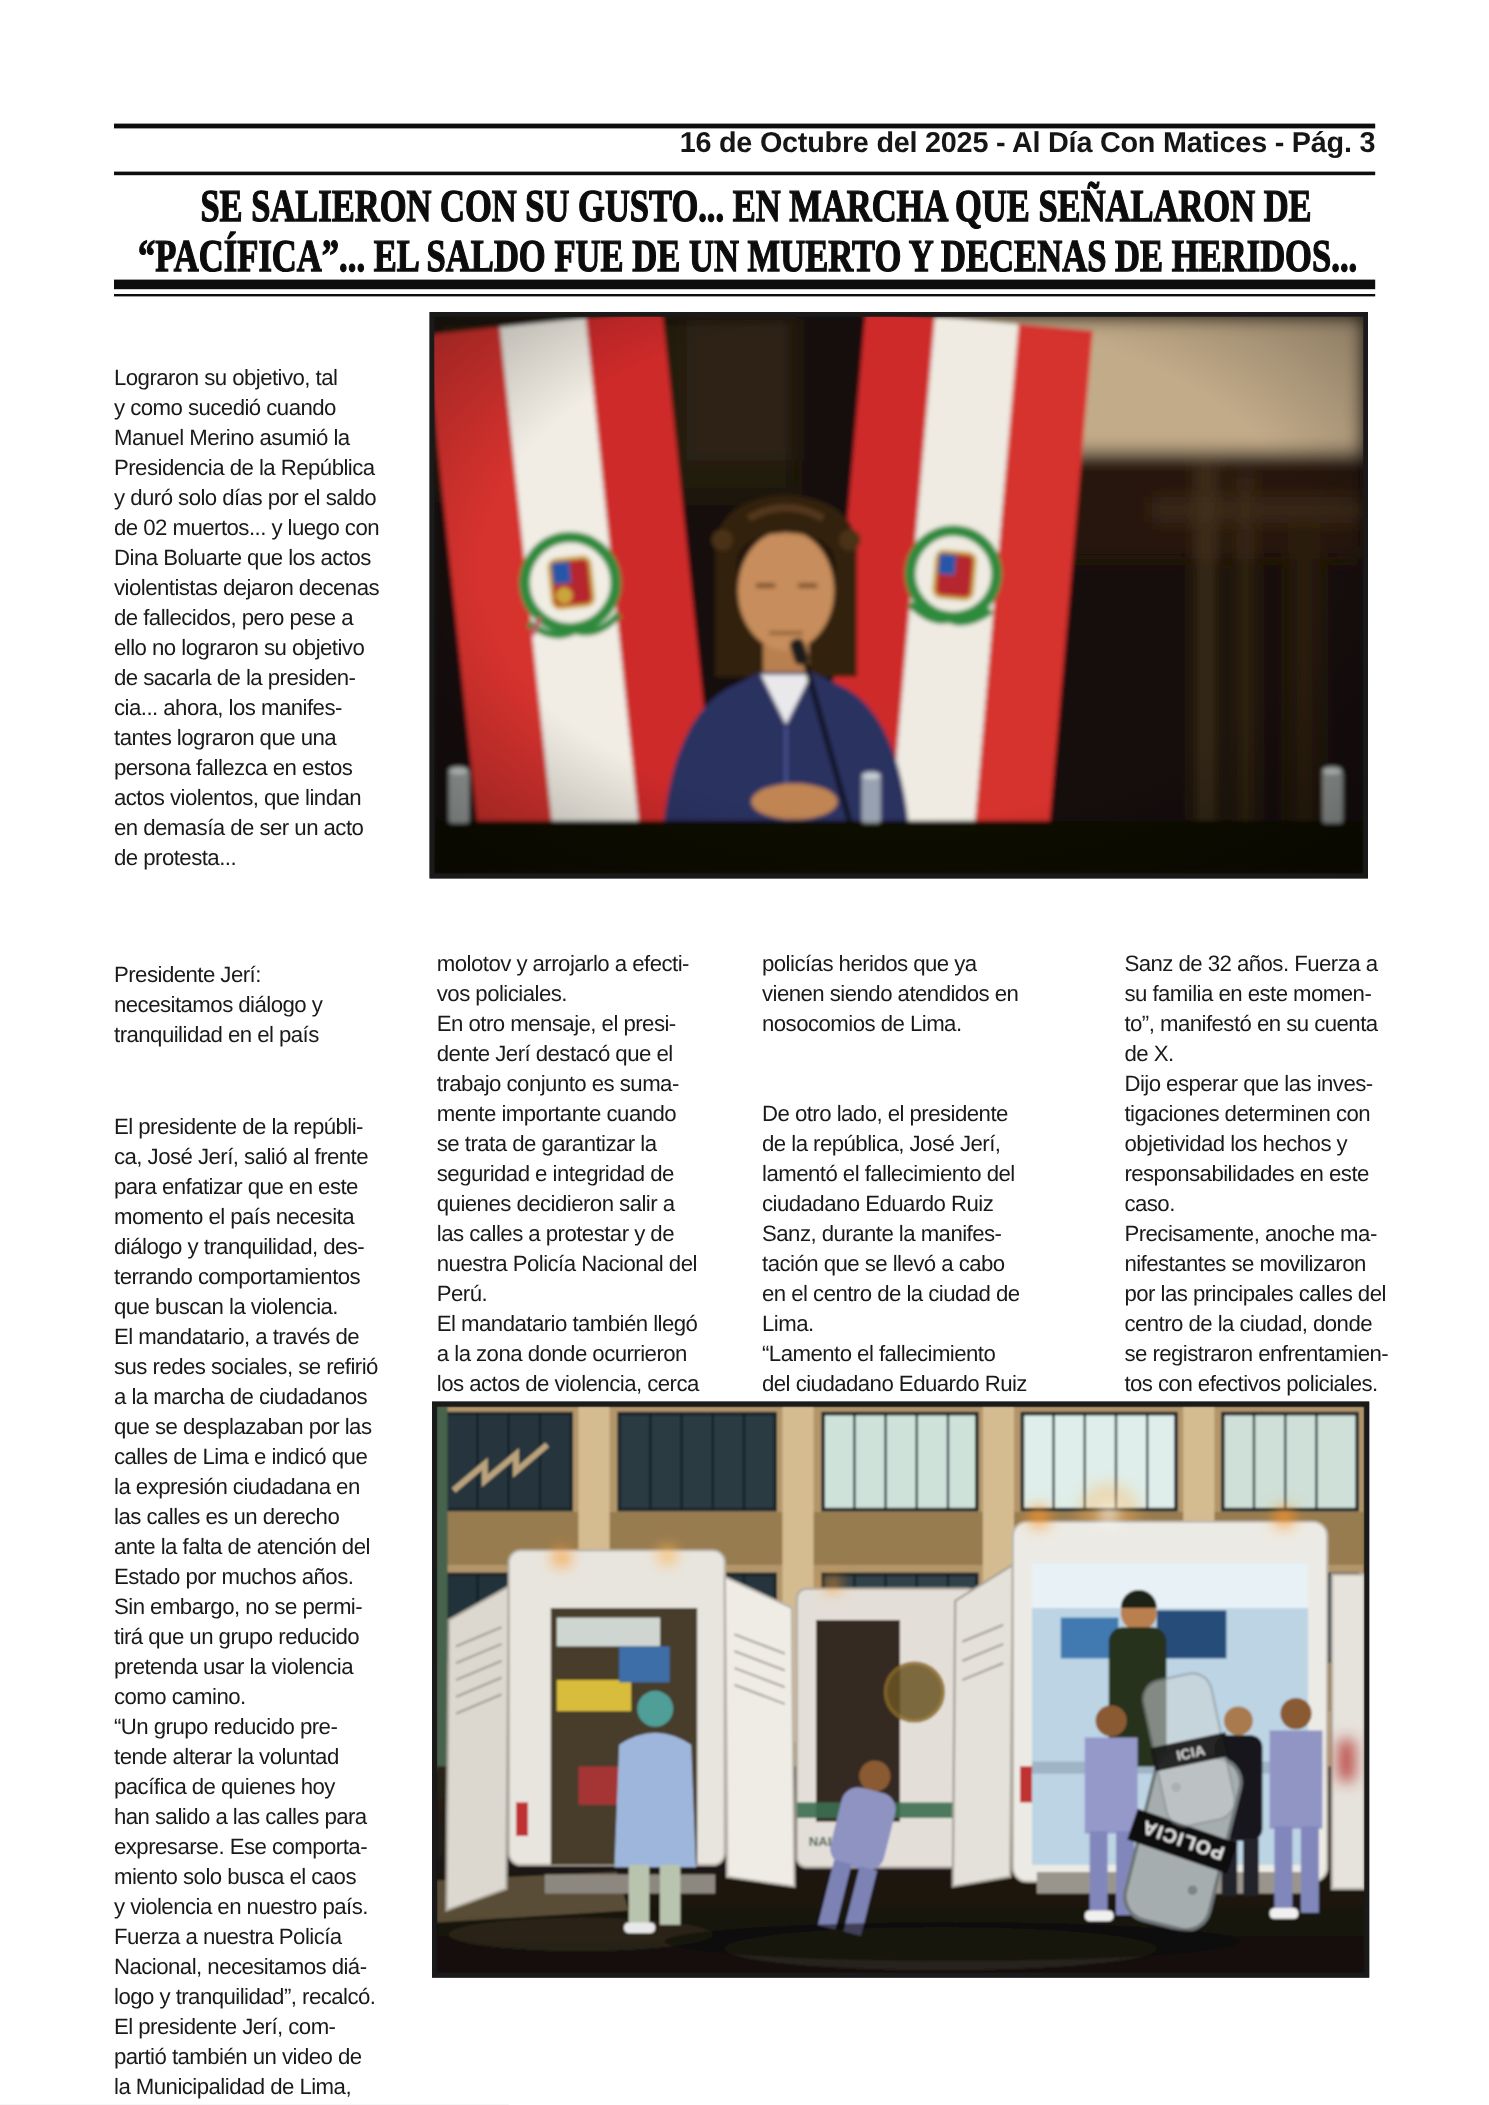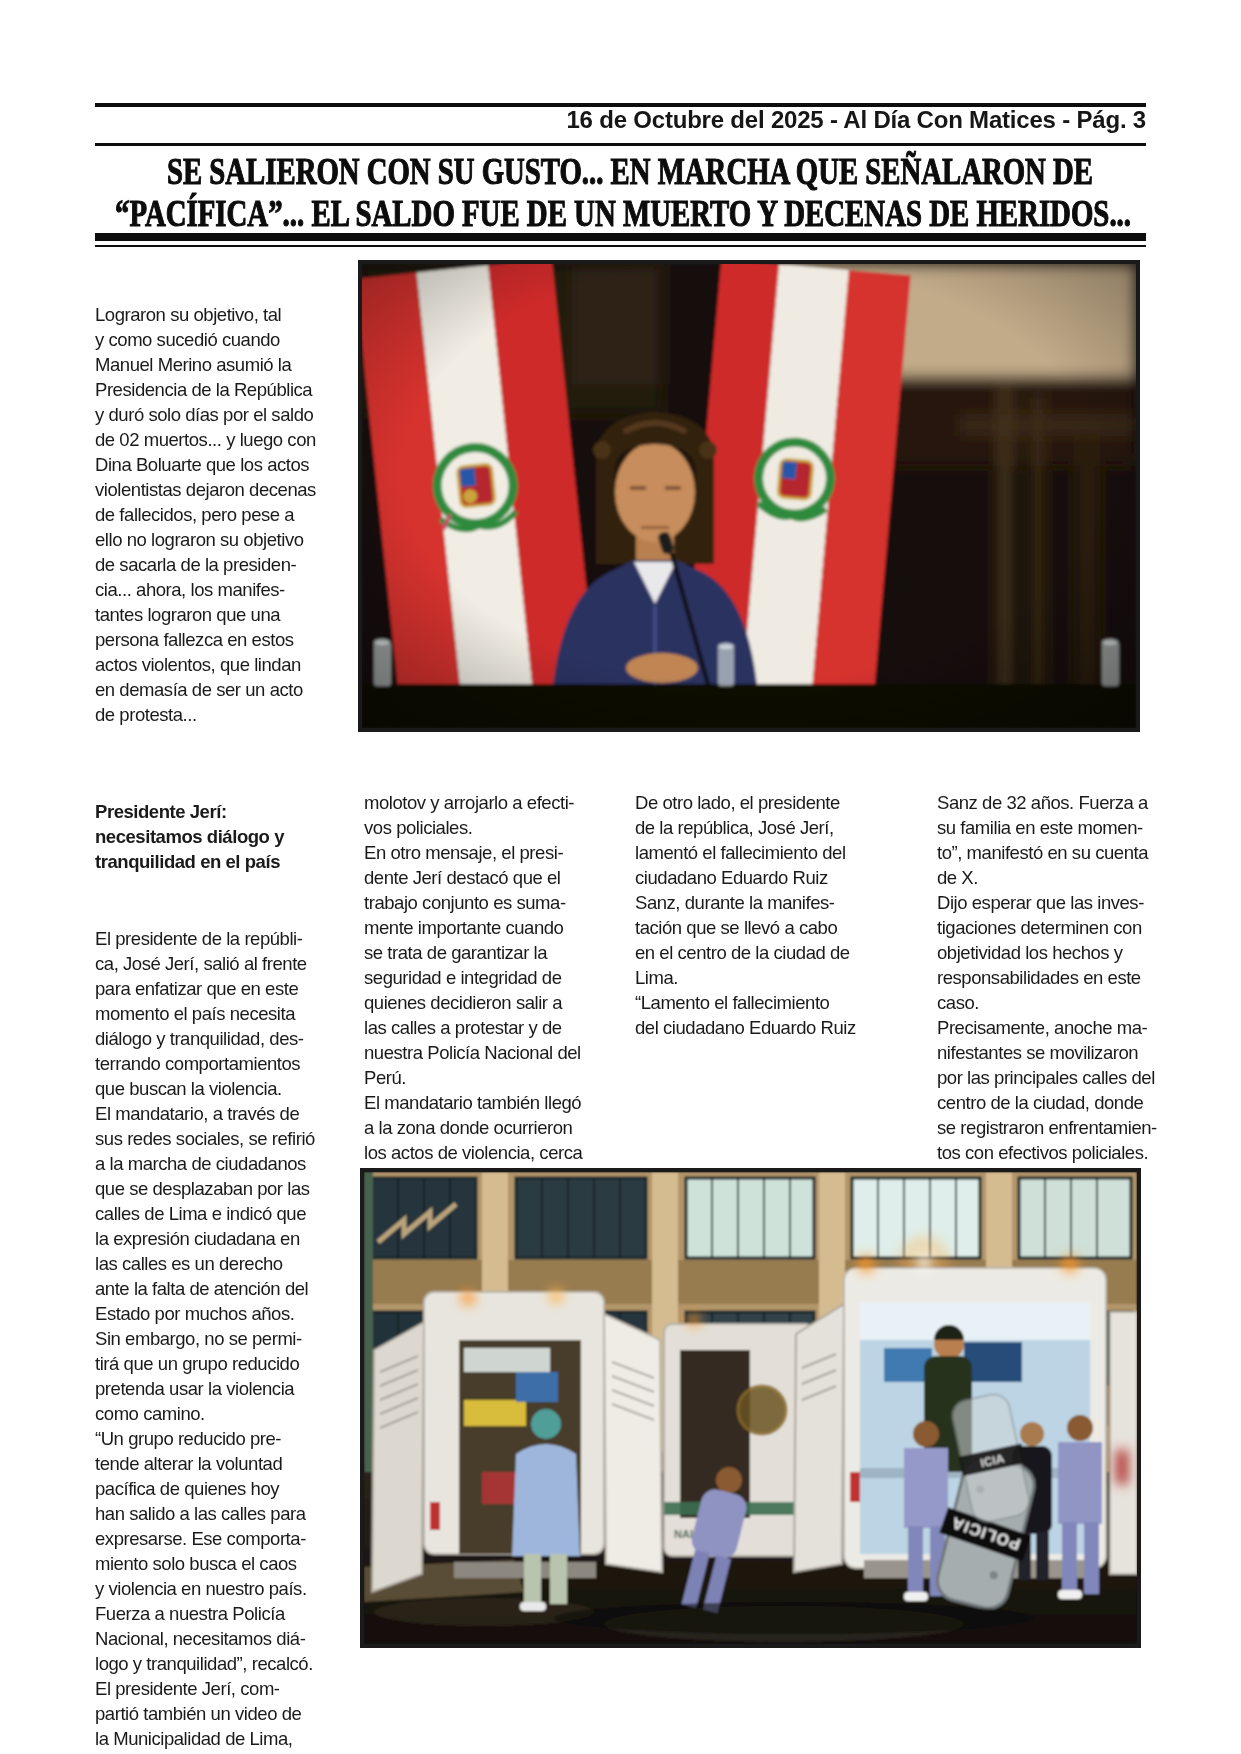--- a/index.html
+++ b/index.html
@@ -14,21 +14,21 @@
             font-size:24px;font-weight:bold;color:#161616;letter-spacing:-0.2px;white-space:pre;}
   .headline-svg{position:absolute;left:95px;top:146px;}
   .headline-text{font-family:"Liberation Serif",serif;font-weight:bold;fill:#0c0c0c;
                  stroke:#0c0c0c;stroke-width:1.1px;font-size:38px;}
   .col{position:absolute;font-size:18.5px;line-height:25px;letter-spacing:-0.45px;
        white-space:pre;color:#1a1a1a;}
   #col1{left:95px;top:252px;width:246px;}
   #col2{left:364px;top:740px;width:240px;}
   #col3{left:635px;top:740px;width:242px;}
   #col4{left:937px;top:740px;width:248px;}
-  .subhead{font-weight:bold;margin-top:22px;margin-bottom:2px;letter-spacing:-0.45px;}
+  .subhead{font-weight:normal;margin-top:22px;margin-bottom:2px;letter-spacing:-0.45px;}
   .photo{position:absolute;border:4px solid #1a1a1a;background:#141414;box-sizing:content-box;}
   #photo1{left:358px;top:260px;width:774px;height:464px;}
   #photo2{left:360px;top:1168px;width:773px;height:472px;}
   .photo svg{display:block;}
 </style>
 </head>
 <body>
 
 <div class="page">
 
@@ -215,20 +215,23 @@
 las calles a protestar y de
 nuestra Policía Nacional del
 Perú.
 El mandatario también llegó
 a la zona donde ocurrieron
 los actos de violencia, cerca
 a la avenida Abancay, para
 conocer la situación de los</div>
   </div>
   <div class="col" id="col3">
+    <div>policías heridos que ya
+vienen siendo atendidos en
+nosocomios de Lima.</div>
     <div>De otro lado, el presidente
 de la república, José Jerí,
 lamentó el fallecimiento del
 ciudadano Eduardo Ruiz
 Sanz, durante la manifes-
 tación que se llevó a cabo
 en el centro de la ciudad de
 Lima.
 “Lamento el fallecimiento
 del ciudadano Eduardo Ruiz</div>

